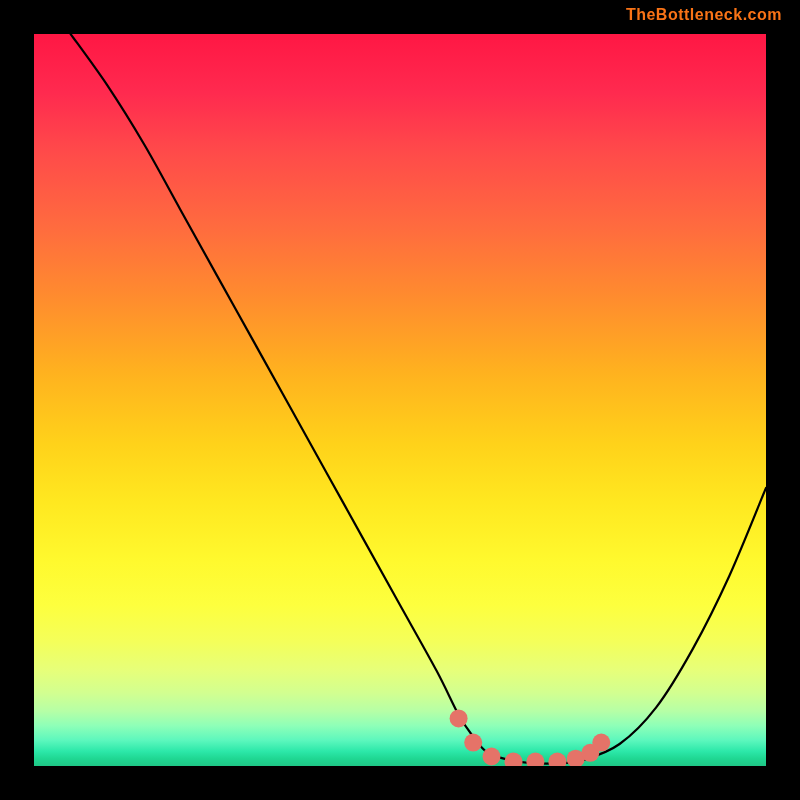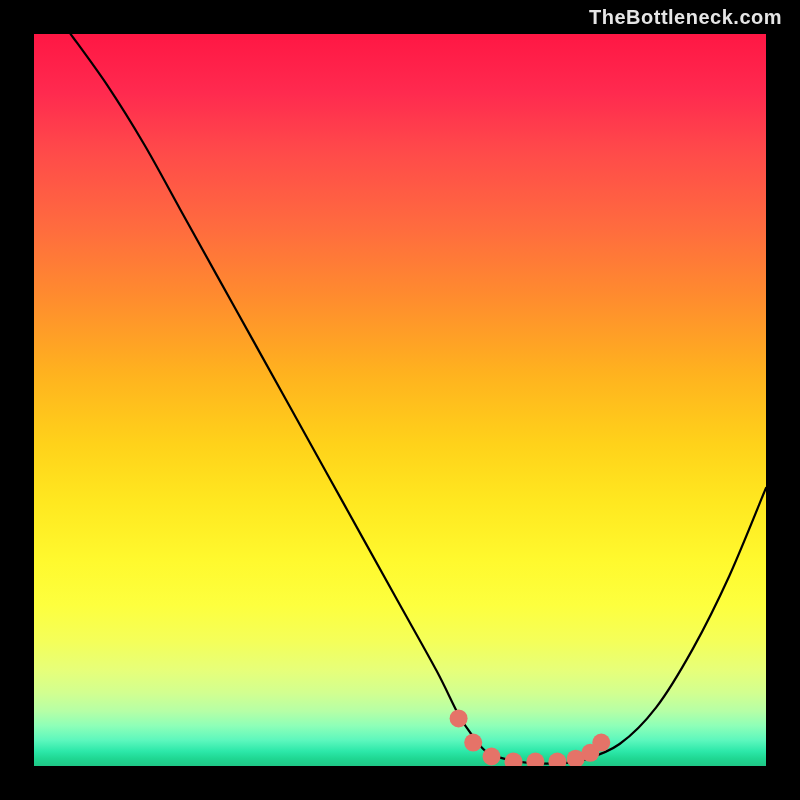--- a/index.html
+++ b/index.html
@@ -1,18 +1,18 @@
 <!DOCTYPE html>
 <html><head>
 <meta charset="utf-8">
 <style>
 * { margin: 0; padding: 0; box-sizing: border-box; }
 body { background: #000; width: 800px; height: 800px; overflow: hidden; position: relative; font-family: Arial, sans-serif; }
 .outer { width: 800px; height: 800px; background: #000; position: relative; }
-.watermark { position: absolute; top: 6px; right: 18px; color: #e5e5e5; font-size: 20px; font-weight: bold; letter-spacing: 0.5px; }
+.watermark { position: absolute; top: 6px; right: 18px; color: #f97316; font-size: 16px; font-weight: bold; letter-spacing: 0.5px; }
 .plot { position: absolute; left: 34px; top: 34px; width: 732px; height: 732px; }
 .gradient { position: absolute; inset: 0; background: linear-gradient(to bottom,
   #ff1744 0%,
   #ff2a4f 8%,
   #ff4a4a 16%,
   #ff6a3f 26%,
   #ff8c2e 36%,
   #ffb11f 46%,
   #ffd21a 56%,
   #ffe820 64%,

